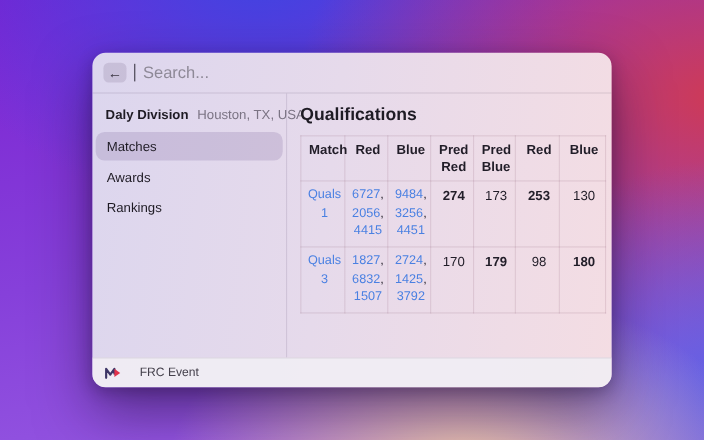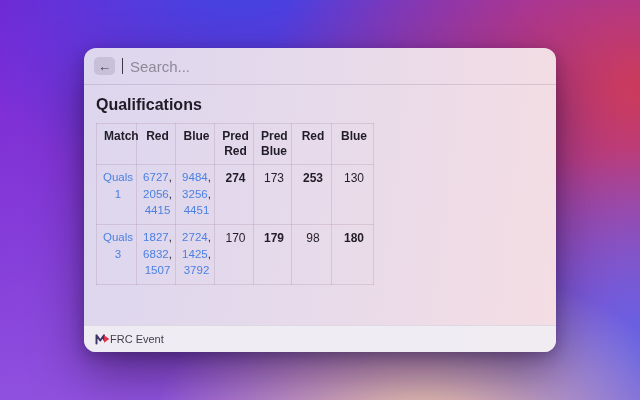--- a/index.html
+++ b/index.html
@@ -36,40 +36,51 @@
   .nav-item.selected{background:rgba(125,100,155,.22);}
   .main{flex:1;min-width:0;padding:8px 12px 0;overflow:hidden;}
   .main-title{font-size:16px;font-weight:700;color:#1e1b24;margin:3px 0 9px;}
   table{border-collapse:collapse;table-layout:fixed;width:277px;}
   th,td{border:1px solid rgba(135,90,115,.17);text-align:center;vertical-align:top;}
   th{font-size:12px;font-weight:600;color:#211d28;padding:5px 4px 5px 7px;line-height:1.25;}
   td{font-size:11.5px;color:#211d28;padding:4px 3px 5px 6px;line-height:1.45;}
   td.score{font-size:12px;padding-top:5px;}
   td.score.win{font-weight:700;}
   a.cell-link{color:#4a80e2;cursor:pointer;}
-  .footer{flex:0 0 26px;display:flex;align-items:center;gap:0;padding:0 11px;
+  .footer{flex:0 0 26px;display:flex;align-items:center;gap:17px;padding:0 11px;
     background:rgba(240,237,243,.93);border-top:1px solid rgba(60,40,80,.10);}
   .footer-label{font-size:11px;color:#45414c;}
   .logo{width:15px;height:12px;display:block;}
 </style>
 </head>
 <body>
 
 <div class="window">
 
   <div class="searchbar">
     <div class="back-btn">
       <span>←</span>
     </div>
     <div class="cursor"></div>
     <div class="placeholder">Search...</div>
   </div>
 
   <div class="content">
 
+    <div class="sidebar">
+      <div class="division">
+        <span class="division-name">Daly Division</span>
+        <span class="division-loc">Houston, TX, USA</span>
+      </div>
+      <div id="sidebar-nav">
+          <div class="nav-item selected">Matches</div>
+          <div class="nav-item">Awards</div>
+          <div class="nav-item">Rankings</div>
+        </div>
+    </div>
 
     <div class="main">
       <div class="main-title">Qualifications</div>
       <table>
         <colgroup>
           <col style="width:40px">
             <col style="width:39px">
             <col style="width:39px">
           <col style="width:39px">
             <col style="width:38px">

